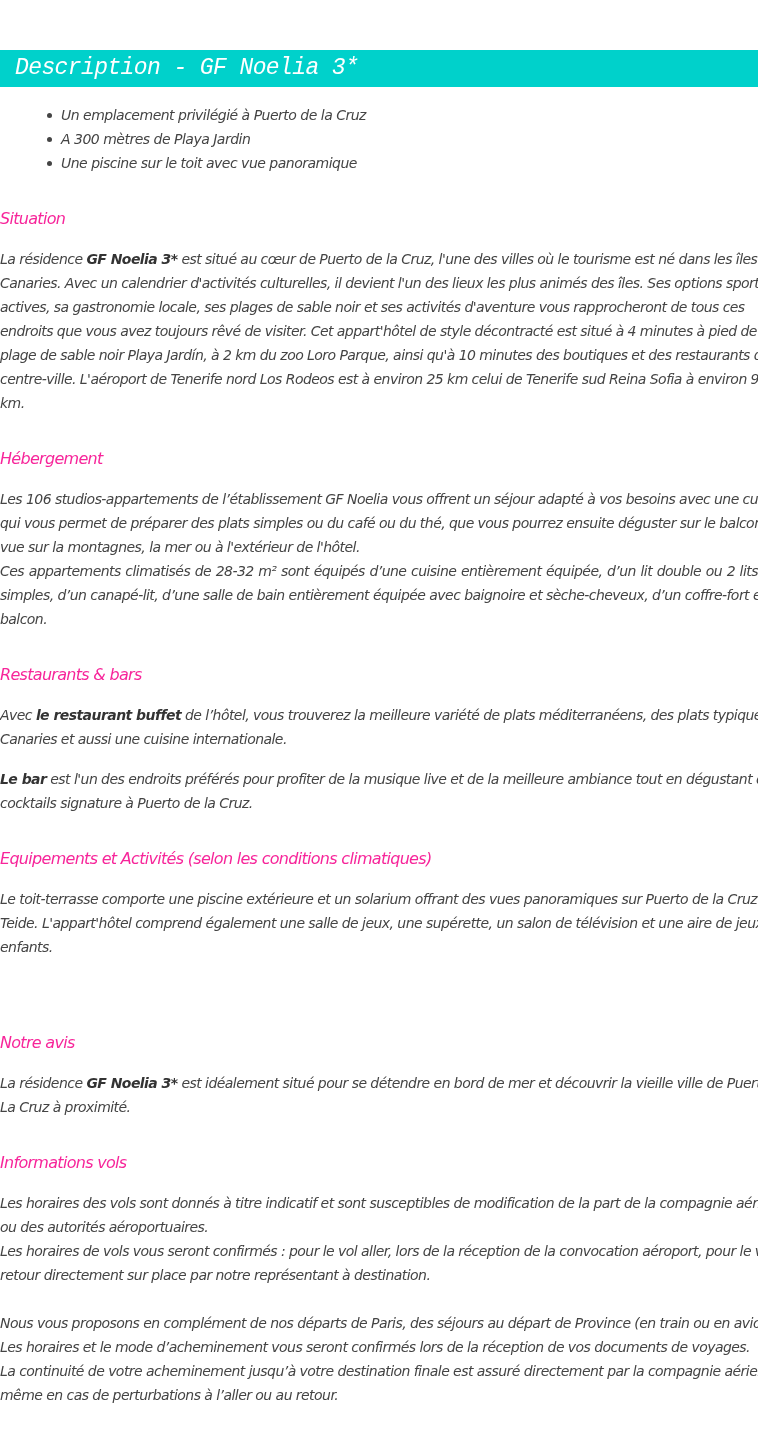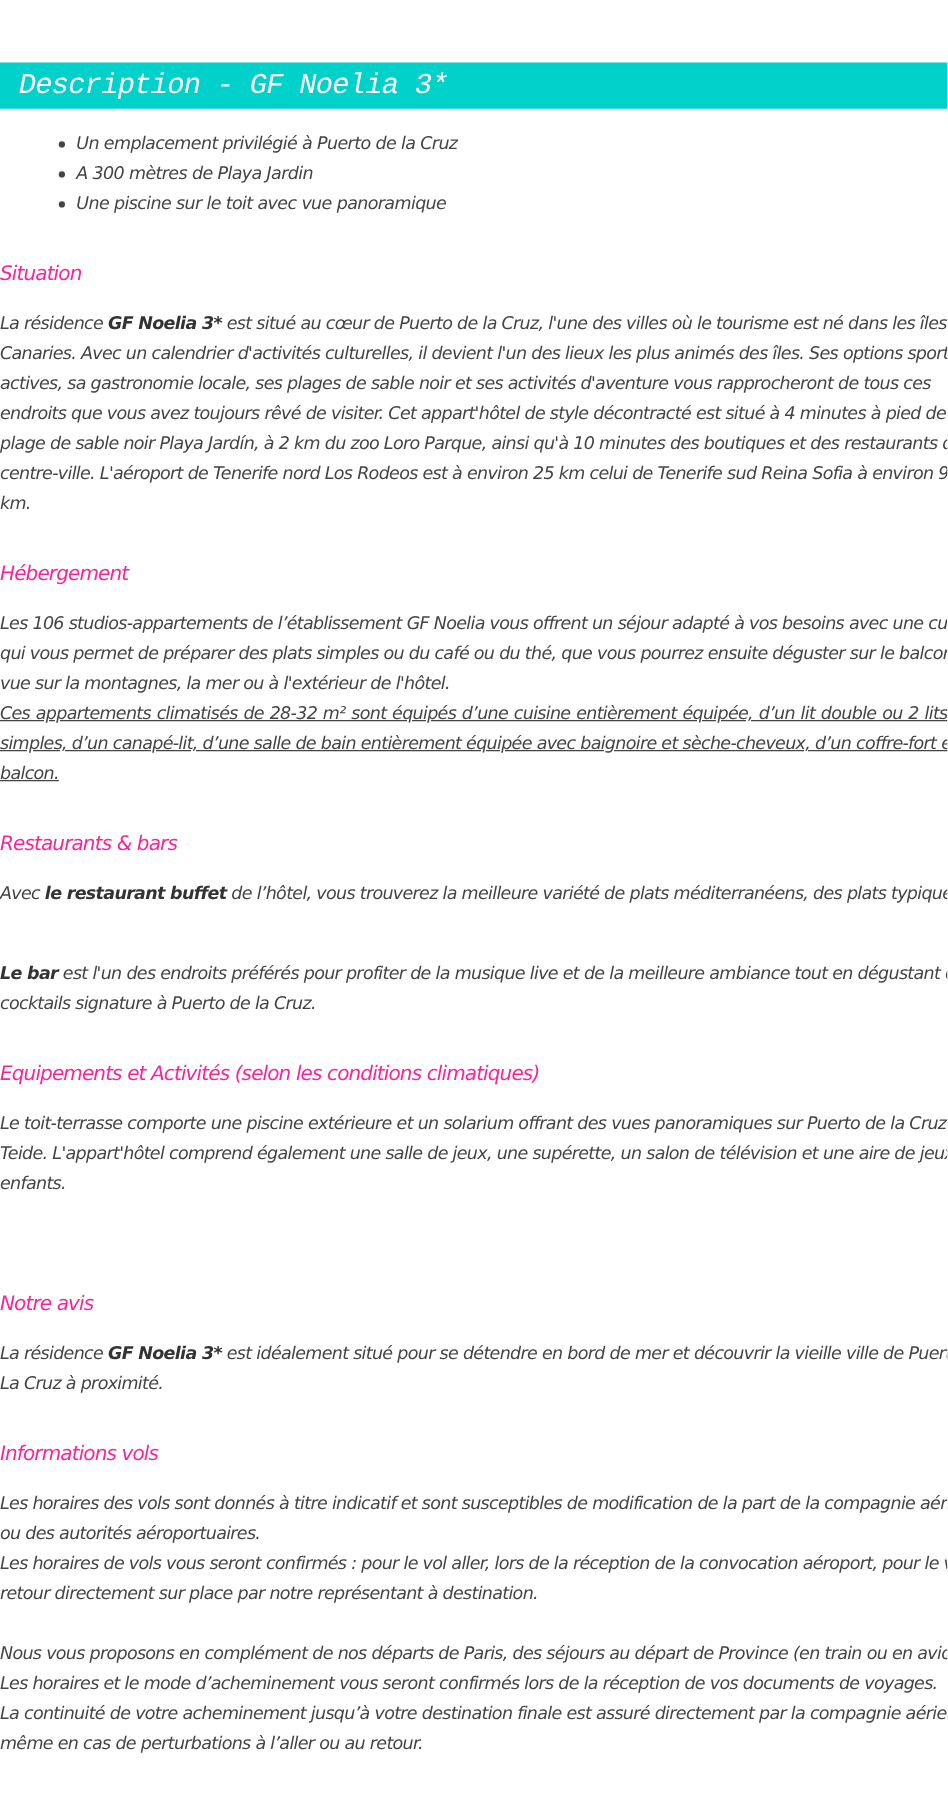--- a/index.html
+++ b/index.html
@@ -70,21 +70,20 @@
       overflow: hidden;
     }
     p.body-text b {
       font-weight: bold;
       color: #333333;
     }
     .justified span.line {
       display: block;
       text-align: justify;
       text-align-last: justify;
-      text-decoration: underline;
     }
     span.line { display: block; }
     .blk { position: absolute; left: 0; width: 758px; }
   </style>
 </head>
 <body>
 
 <div class="blk" style="top:50px;font-family:Liberation Mono, monospace;">
   <div class="banner">
     <span>Description - GF Noelia 3*</span>
@@ -129,20 +128,21 @@
     <span class="line" style="text-align-last:left;">balcon.</span>
   </p>
 </div>
 
 <div class="blk" style="top:661px;">
   <h2 class="section-title">Restaurants &amp; bars</h2>
 </div>
 <div class="blk" style="top:703px;">
   <p class="body-text">
     <span class="line"><span>Avec </span><b>le restaurant buffet</b><span> de l’hôtel, vous trouverez la meilleure variété de plats méditerranéens, des plats typiques des</span></span>
+    <span class="line">Canaries et aussi une cuisine internationale.</span>
   </p>
 </div>
 <div class="blk" style="top:767px;">
   <p class="body-text">
     <span class="line"><b>Le bar</b><span> est l'un des endroits préférés pour profiter de la musique live et de la meilleure ambiance tout en dégustant des</span></span>
     <span class="line">cocktails signature à Puerto de la Cruz.</span>
   </p>
 </div>
 
 <div class="blk" style="top:845px;">

